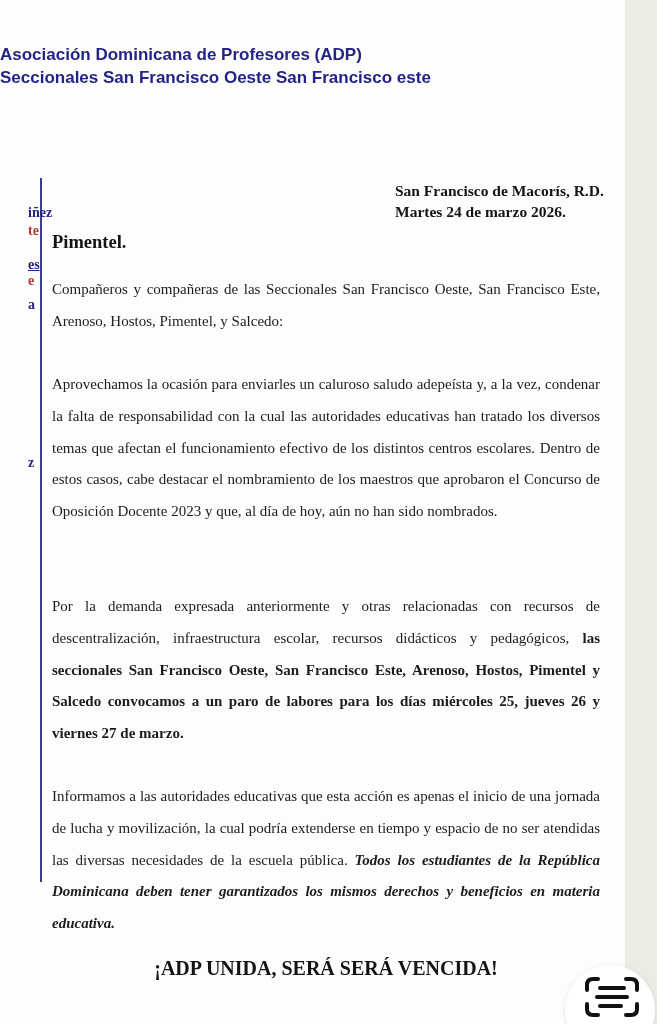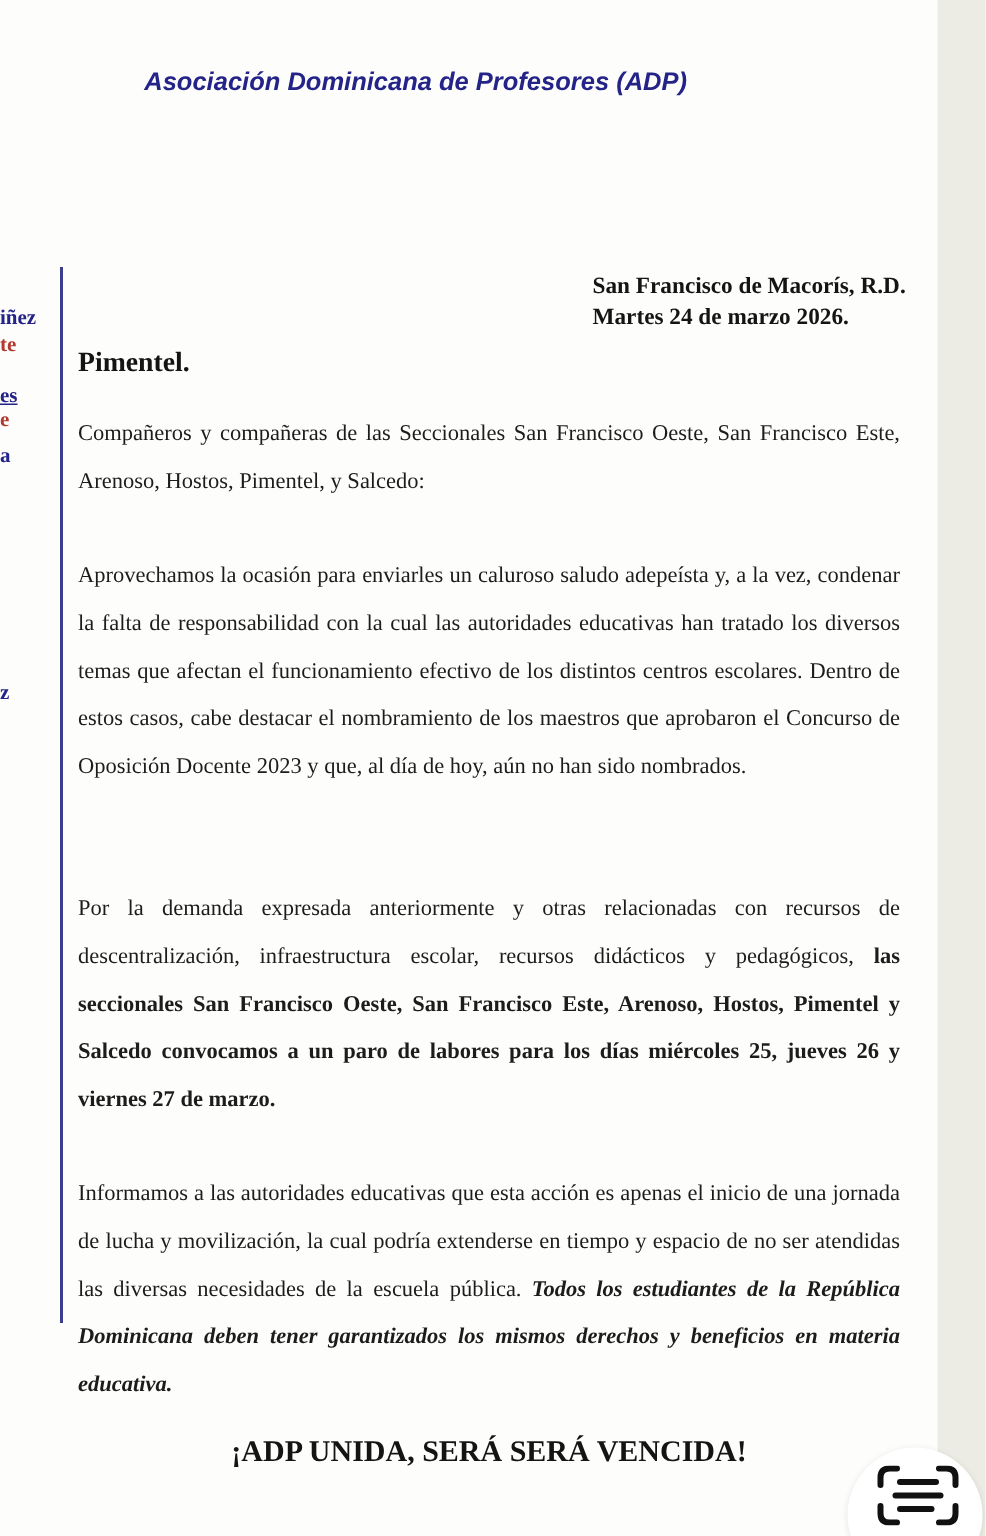--- a/index.html
+++ b/index.html
@@ -10,41 +10,41 @@
     overflow: hidden;
     font-family: "Liberation Serif", serif;
   }
   .paper {
     position: absolute; left: 0; top: 0;
     width: 625px; height: 1024px;
     background: #fdfdfb;
   }
   .letterhead {
     position: absolute; left: 0; top: 43px; width: 458px;
-    text-align: right;
+    text-align: left;
     font-family: "Liberation Sans", sans-serif;
     font-weight: bold;
     font-size: 17px; line-height: 23px;
     color: #232388;
-    font-style: italic;
   }
   .dateline {
     position: absolute; left: 395px; top: 180px;
     font-weight: bold; font-size: 15.5px; line-height: 21px;
     color: #141414;
   }
   .vline {
     position: absolute; left: 40px; top: 178px;
     width: 2px; height: 704px;
     background: #3d3d8e;
   }
   .frag {
     position: absolute; left: 0;
     font-weight: bold; font-size: 14px; line-height: 14px;
     white-space: nowrap;
+    padding-left: 28px;
   }
   .frag-navy { color: #232388; }
   .frag-red  { color: #b23a31; }
   .f0 { top: 206px; } .f1 { top: 224px; } .f2 { top: 258px; text-decoration: underline; }
   .f3 { top: 274px; } .f4 { top: 298px; } .f5 { top: 456px; }
   .doc-heading {
     position: absolute; left: 52px; top: 232px;
     font-weight: bold; font-size: 18.5px; color: #141414;
   }
   .para {
@@ -79,20 +79,21 @@
     display: block;
   }
 </style>
 </head>
 <body>
 
 <div class="paper"></div>
 
 <div class="letterhead">
   <div>Asociación Dominicana de Profesores (ADP)</div>
+  <div>Seccionales San Francisco Oeste San Francisco este</div>
 </div>
 
 <div class="dateline">
   <div>San Francisco de Macorís, R.D.</div>
   <div>Martes 24 de marzo 2026.</div>
 </div>
 
 <div class="vline"></div>
 
 <span class="frag frag-navy f0">iñez</span>

